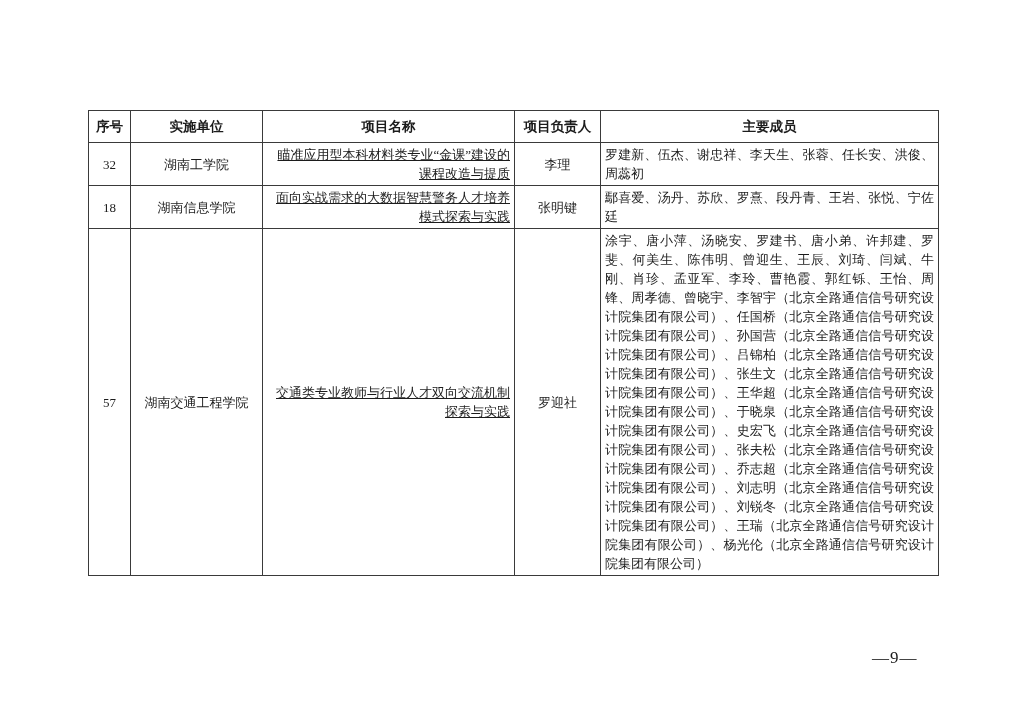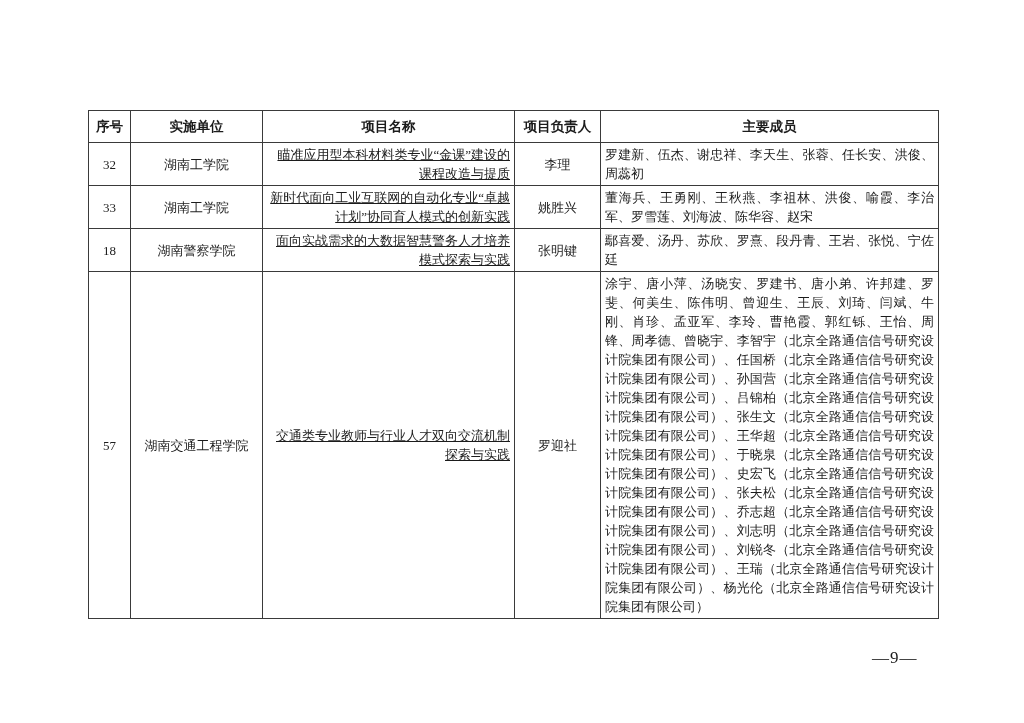--- a/index.html
+++ b/index.html
@@ -95,29 +95,22 @@
     </thead>
     <tbody>
       <tr class="r-std">
         <td class="c-no">32</td>
         <td class="c-unit">湖南工学院</td>
         <td class="c-proj">瞄准应用型本科材料类专业“金课”建设的课程改造与提质</td>
         <td class="c-lead">李理</td>
         <td class="c-mem">罗建新、伍杰、谢忠祥、李天生、张蓉、任长安、洪俊、周蕊初</td>
       </tr>
       <tr class="r-std">
-        <td class="c-no">33</td>
-        <td class="c-unit">湖南工学院</td>
-        <td class="c-proj">新时代面向工业互联网的自动化专业“卓越计划”协同育人模式的创新实践</td>
-        <td class="c-lead">姚胜兴</td>
-        <td class="c-mem">董海兵、王勇刚、王秋燕、李祖林、洪俊、喻霞、李治军、罗雪莲、刘海波、陈华容、赵宋</td>
-      </tr>
-      <tr class="r-std">
         <td class="c-no">18</td>
-        <td class="c-unit">湖南警察学院</td>
+        <td class="c-unit">湖南信息学院</td>
         <td class="c-proj">面向实战需求的大数据智慧警务人才培养模式探索与实践</td>
         <td class="c-lead">张明键</td>
         <td class="c-mem">鄢喜爱、汤丹、苏欣、罗熹、段丹青、王岩、张悦、宁佐廷</td>
       </tr>
       <tr>
         <td class="c-no">57</td>
         <td class="c-unit">湖南交通工程学院</td>
         <td class="c-proj">交通类专业教师与行业人才双向交流机制探索与实践</td>
         <td class="c-lead">罗迎社</td>
         <td class="c-mem">涂宇、唐小萍、汤晓安、罗建书、唐小弟、许邦建、罗斐、何美生、陈伟明、曾迎生、王辰、刘琦、闫斌、牛刚、肖珍、孟亚军、李玲、曹艳霞、郭红铄、王怡、周锋、周孝德、曾晓宇、李智宇（北京全路通信信号研究设计院集团有限公司）、任国桥（北京全路通信信号研究设计院集团有限公司）、孙国营（北京全路通信信号研究设计院集团有限公司）、吕锦柏（北京全路通信信号研究设计院集团有限公司）、张生文（北京全路通信信号研究设计院集团有限公司）、王华超（北京全路通信信号研究设计院集团有限公司）、于晓泉（北京全路通信信号研究设计院集团有限公司）、史宏飞（北京全路通信信号研究设计院集团有限公司）、张夫松（北京全路通信信号研究设计院集团有限公司）、乔志超（北京全路通信信号研究设计院集团有限公司）、刘志明（北京全路通信信号研究设计院集团有限公司）、刘锐冬（北京全路通信信号研究设计院集团有限公司）、王瑞（北京全路通信信号研究设计院集团有限公司）、杨光伦（北京全路通信信号研究设计院集团有限公司）</td>

